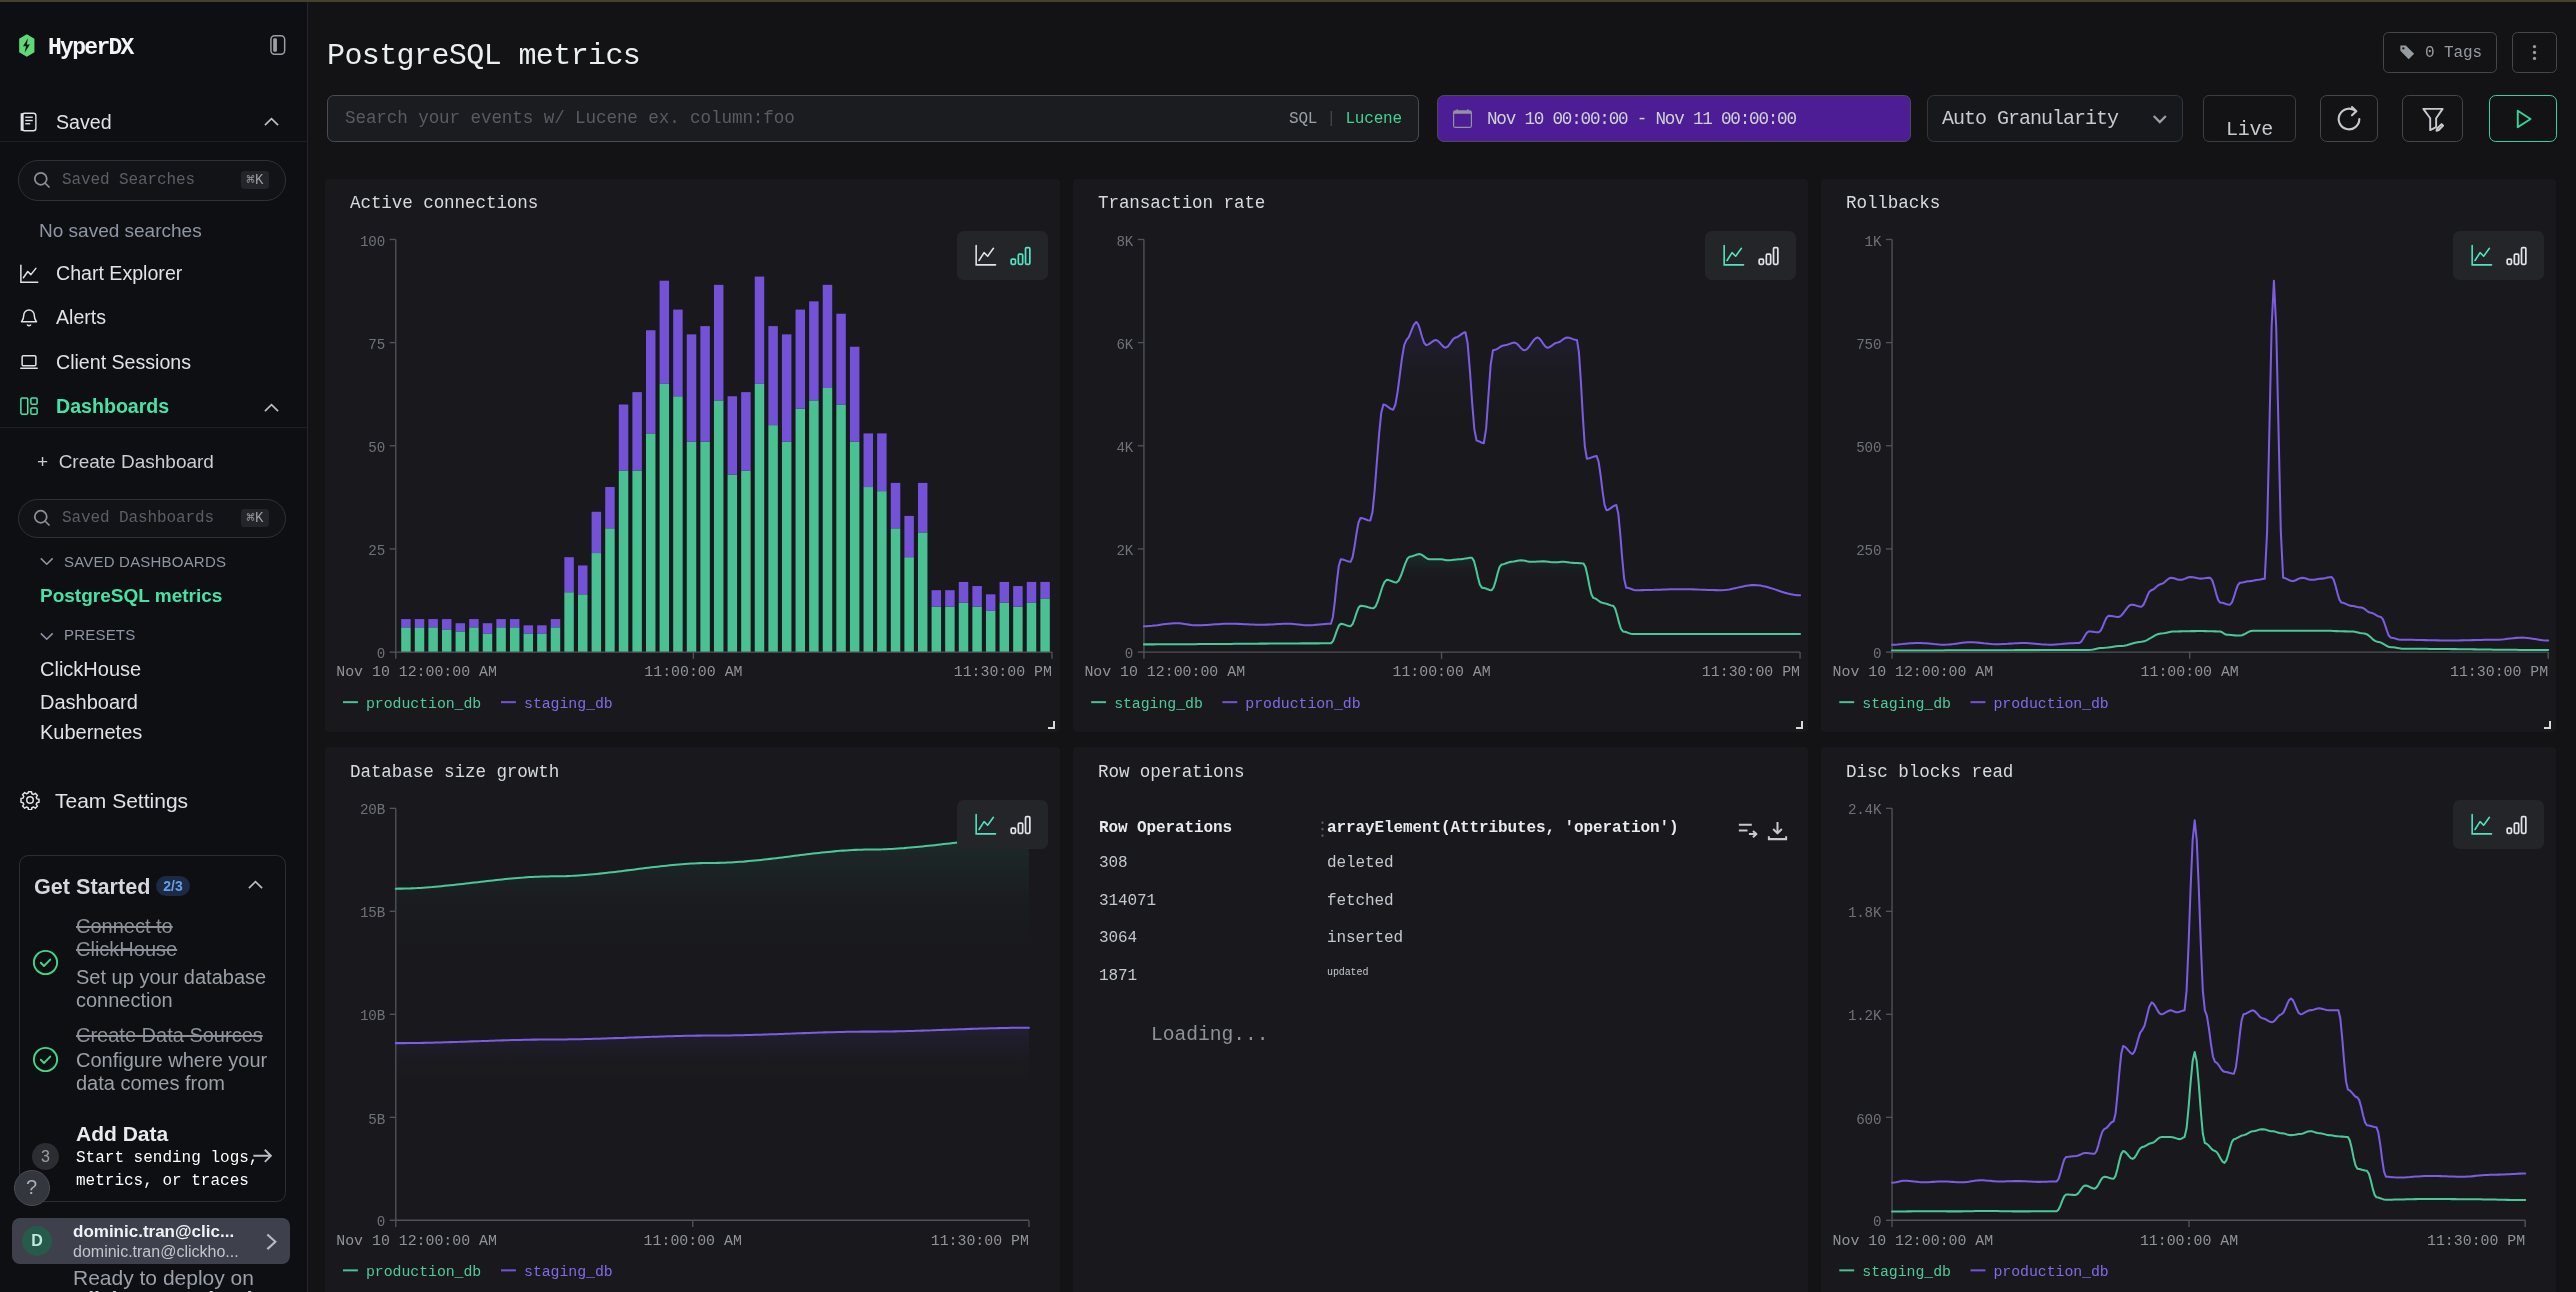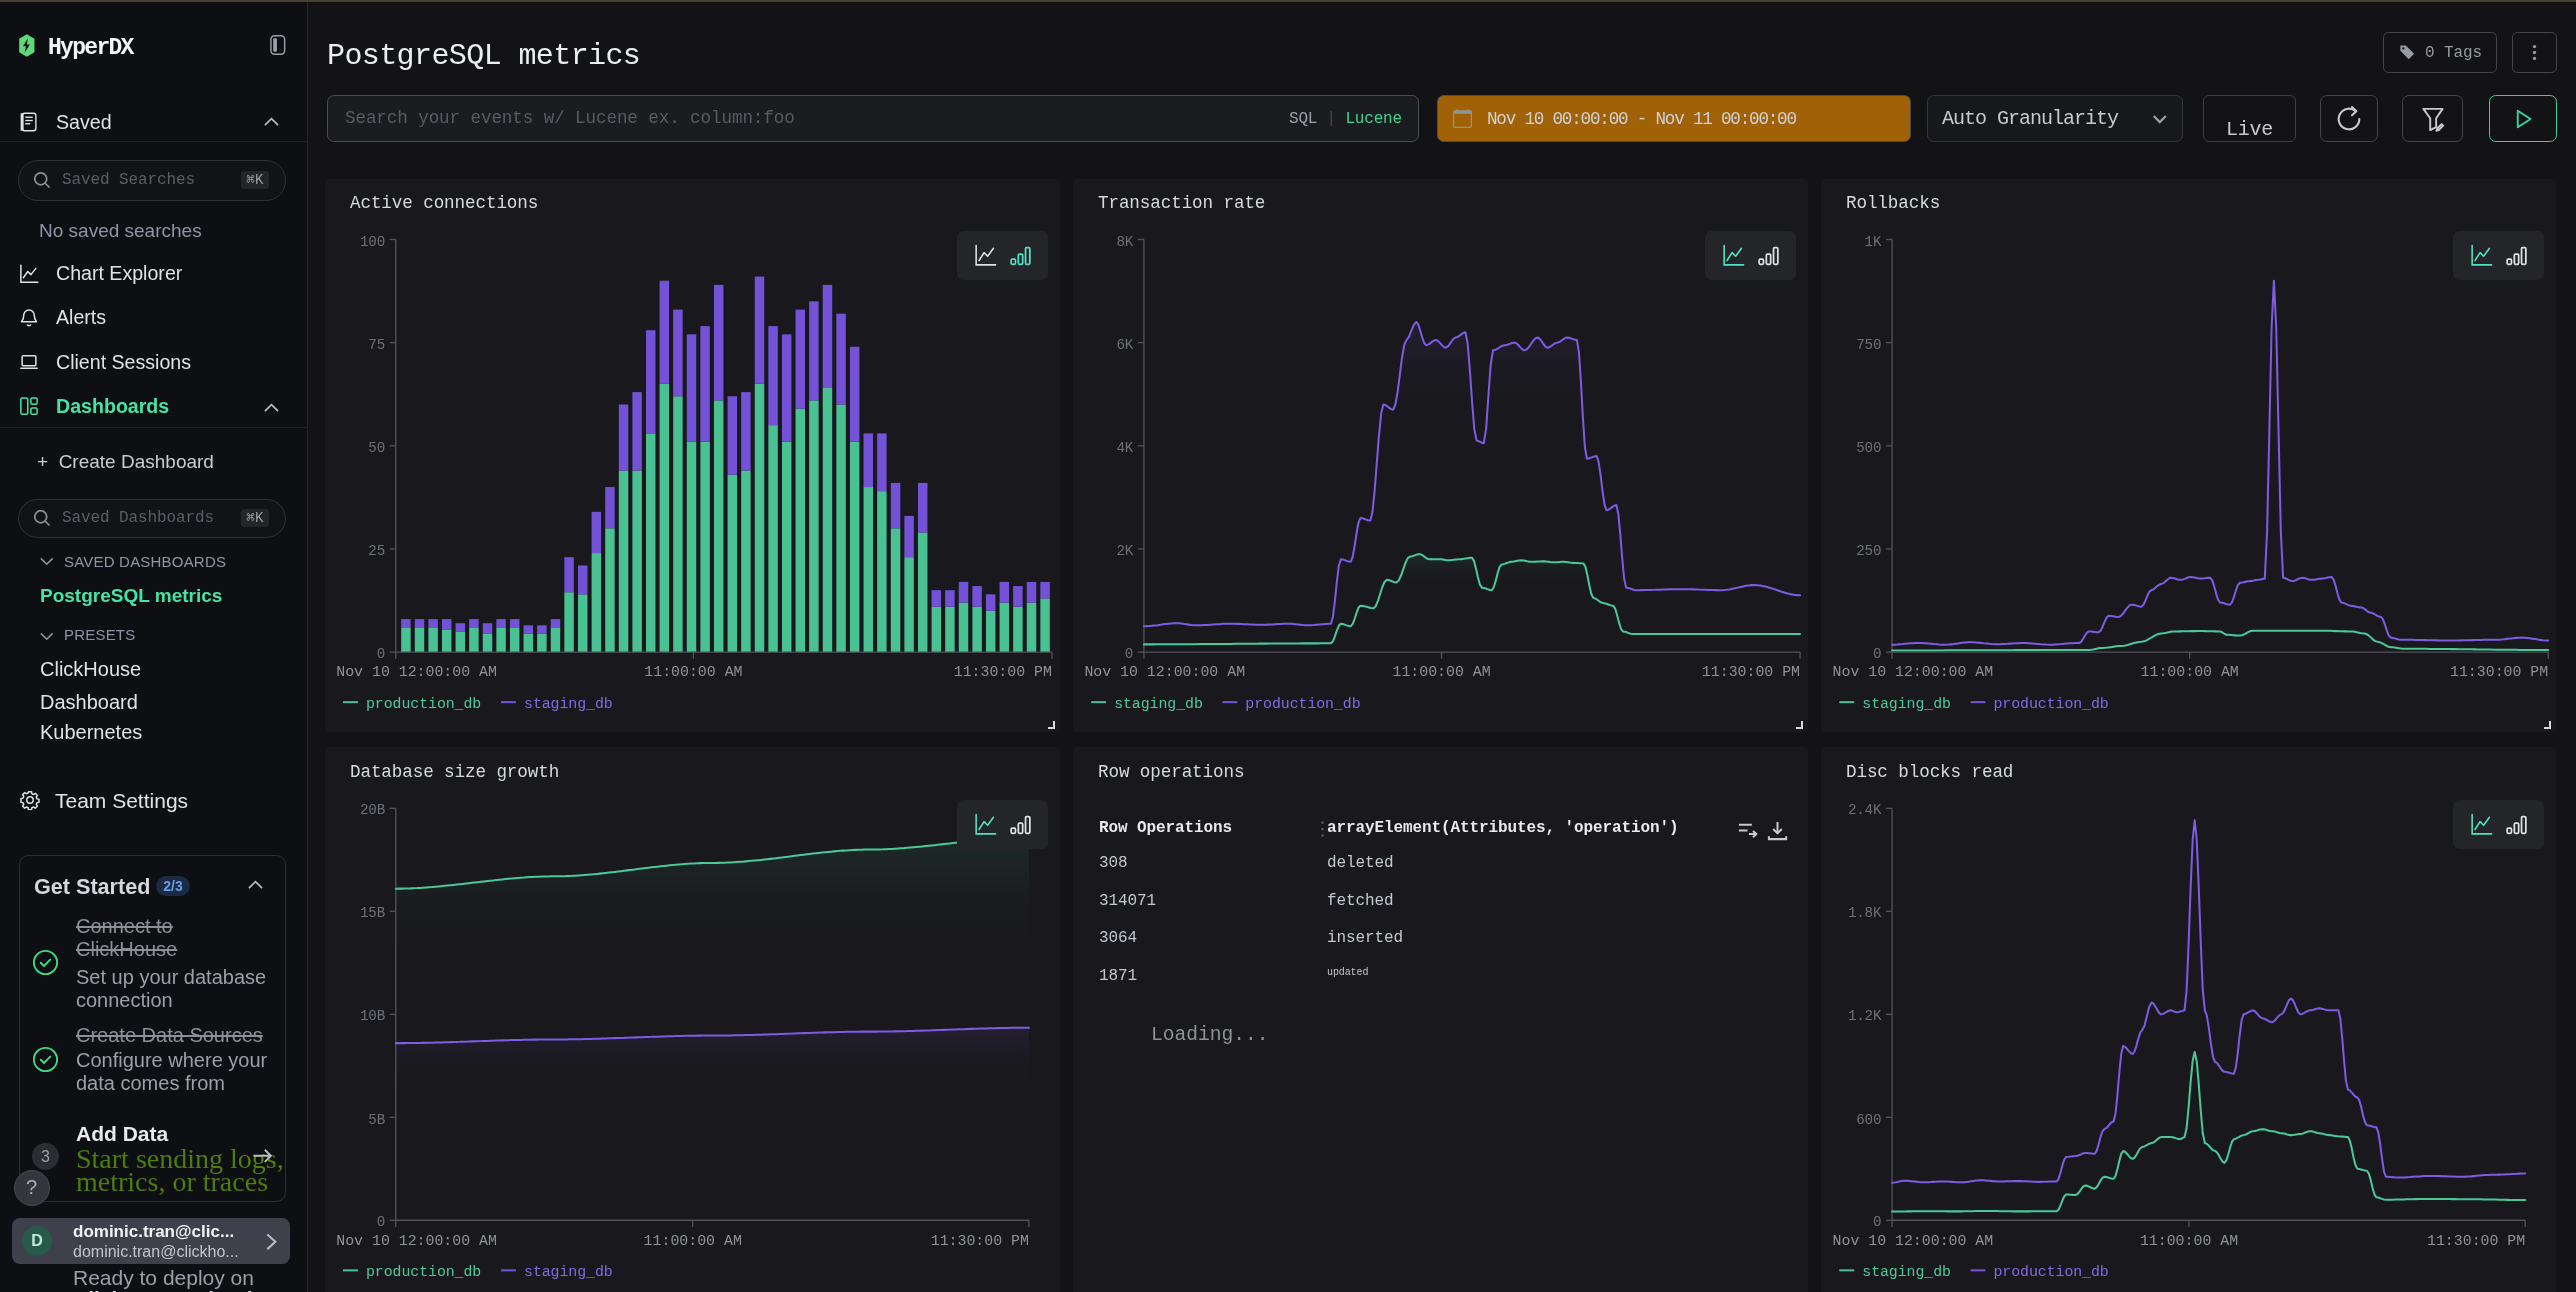--- a/index.html
+++ b/index.html
@@ -131,21 +131,21 @@
 
 <svg class="abs" style="left:32px;top:1046px" width="27" height="27" viewBox="0 0 20 20" fill="none" stroke="#3fd788" stroke-width="1.4">
     <circle cx="10" cy="10" r="8.6"></circle>
     <path d="M6.5 10.2l2.4 2.4 4.6-4.8" stroke-linejoin="round" stroke-linecap="round"></path>
   </svg>
 <div class="abs" style="left:76px;top:1024px;font-family:'Liberation Sans';font-size:20px;color:#8b9099;text-decoration:line-through">Create Data Sources</div>
 <div class="abs" style="left:76px;top:1049px;font-family:'Liberation Sans';font-size:20px;line-height:23px;color:#9aa0a8">Configure where your<br>data comes from</div>
 
 <div class="abs" style="left:32px;top:1143px;width:27px;height:27px;border-radius:50%;background:#2b2d33;color:#9aa0a6;font-family:'Liberation Sans';font-size:16px;text-align:center;line-height:27px">3</div>
 <div class="abs" style="left:76px;top:1122px;font-family:'Liberation Sans';font-weight:bold;font-size:21px;color:#e8eaee">Add Data</div>
-<div class="abs" style="left:76px;top:1147px;font-family:Liberation Serif, serif;font-size:28px;line-height:23px;color:#4d7c0f">Start sending logs,<br>metrics, or traces</div>
+<div class="abs" style="left:76px;top:1147px;font-family:Liberation Mono, monospace;font-size:16px;line-height:23px;color:#ffffff">Start sending logs,<br>metrics, or traces</div>
 <svg class="abs" style="left:252px;top:1147px" width="21.6" height="17.6" viewBox="0 0 16 12" fill="none" stroke="#b9bdc3" stroke-width="1.4">
     <path d="M1 6h13M9.5 1.5 14 6l-4.5 4.5"></path>
   </svg>
 
 <div class="abs" style="left:73px;top:1266px;font-family:'Liberation Sans';font-size:21px;color:#9aa0a8">Ready to deploy on</div>
 <div class="abs" style="left:73px;top:1287px;font-family:'Liberation Sans';font-weight:bold;font-size:21px;color:#c8ccd2">ClickHouse Cloud?</div>
 
 <div class="abs" style="left:13.5px;top:1170px;width:36px;height:36px;border-radius:50%;background:#34363e;border:0.7px solid #4a4c55"></div>
 <div class="abs" style="left:26px;top:1176px;font-family:'Liberation Sans';font-size:20px;color:#aab0b8">?</div>
 
@@ -170,21 +170,21 @@
       <circle cx="8" cy="3" r="1.4"></circle>
       <circle cx="8" cy="8" r="1.4"></circle>
       <circle cx="8" cy="13" r="1.4"></circle>
     </svg>
   </div>
 
 <div class="abs" style="left:327px;top:95px;width:1092px;height:47px;background:#1b1c20;border:1.4px solid #4a4d54;border-radius:6.8px"></div>
 <div class="abs" style="left:345px;top:108px;font-size:17.6px;color:#575b62;letter-spacing:-0.1px">Search your events w/ Lucene ex. column:foo</div>
 <div class="abs" style="left:1289px;top:110px;font-size:16px;color:#9aa0a7;letter-spacing:-0.2px">SQL <span style="color:#44474d">|</span> <span style="color:#41d392">Lucene</span></div>
 
-<div class="abs" style="left:1437px;top:95px;width:474px;height:47px;background:#a16207;border:1.4px solid #4a4d54;border-radius:6.8px;display:flex;align-items:center">
+<div class="abs" style="left:1437px;top:95px;width:474px;height:47px;background:#4c1d95;border:1.4px solid #4a4d54;border-radius:6.8px;display:flex;align-items:center">
 <svg style="margin-left:15px" width="19" height="19" viewBox="0 0 16 16" fill="#90959b">
       <path d="M3.5 0a.5.5 0 0 1 .5.5V1h8V.5a.5.5 0 0 1 1 0V1h1a2 2 0 0 1 2 2v11a2 2 0 0 1-2 2H2a2 2 0 0 1-2-2V3a2 2 0 0 1 2-2h1V.5a.5.5 0 0 1 .5-.5zM1 4v10a1 1 0 0 0 1 1h12a1 1 0 0 0 1-1V4H1z"></path>
     </svg>
 <span style="margin-left:15px;font-size:17.6px;color:#ced2d7;letter-spacing:-1.2px">Nov 10 00:00:00 - Nov 11 00:00:00</span>
   </div>
 
 <div class="abs" style="left:1927px;top:95px;width:256px;height:47px;background:#17181c;border:1.4px solid #33363c;border-radius:6.8px;display:flex;align-items:center;justify-content:space-between">
 <span style="margin-left:14px;font-size:20px;color:#c6c9ce;letter-spacing:-1px">Auto Granularity</span>
 <svg style="margin-right:13.5px" width="17.6" height="17.6" viewBox="0 0 16 16" fill="none" stroke="#9aa0a7" stroke-width="2">
       <path d="M2.5 5.5 8 11l5.5-5.5"></path>

